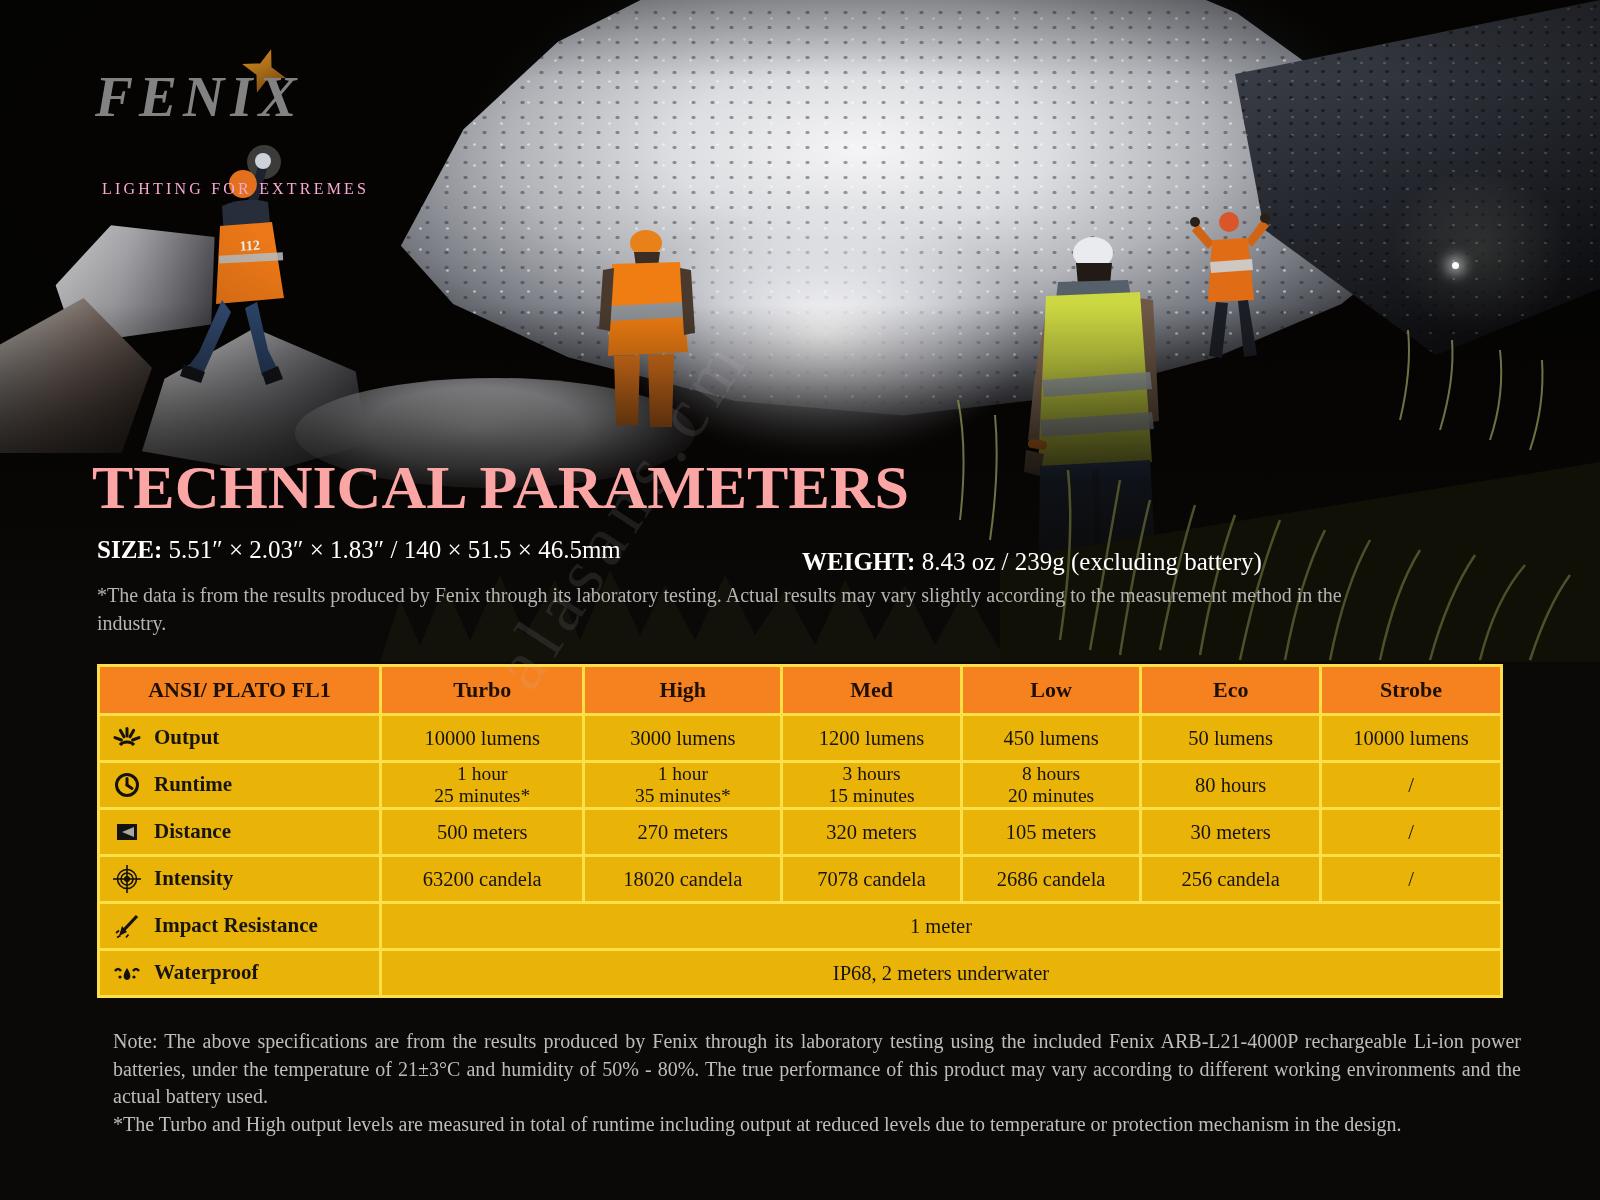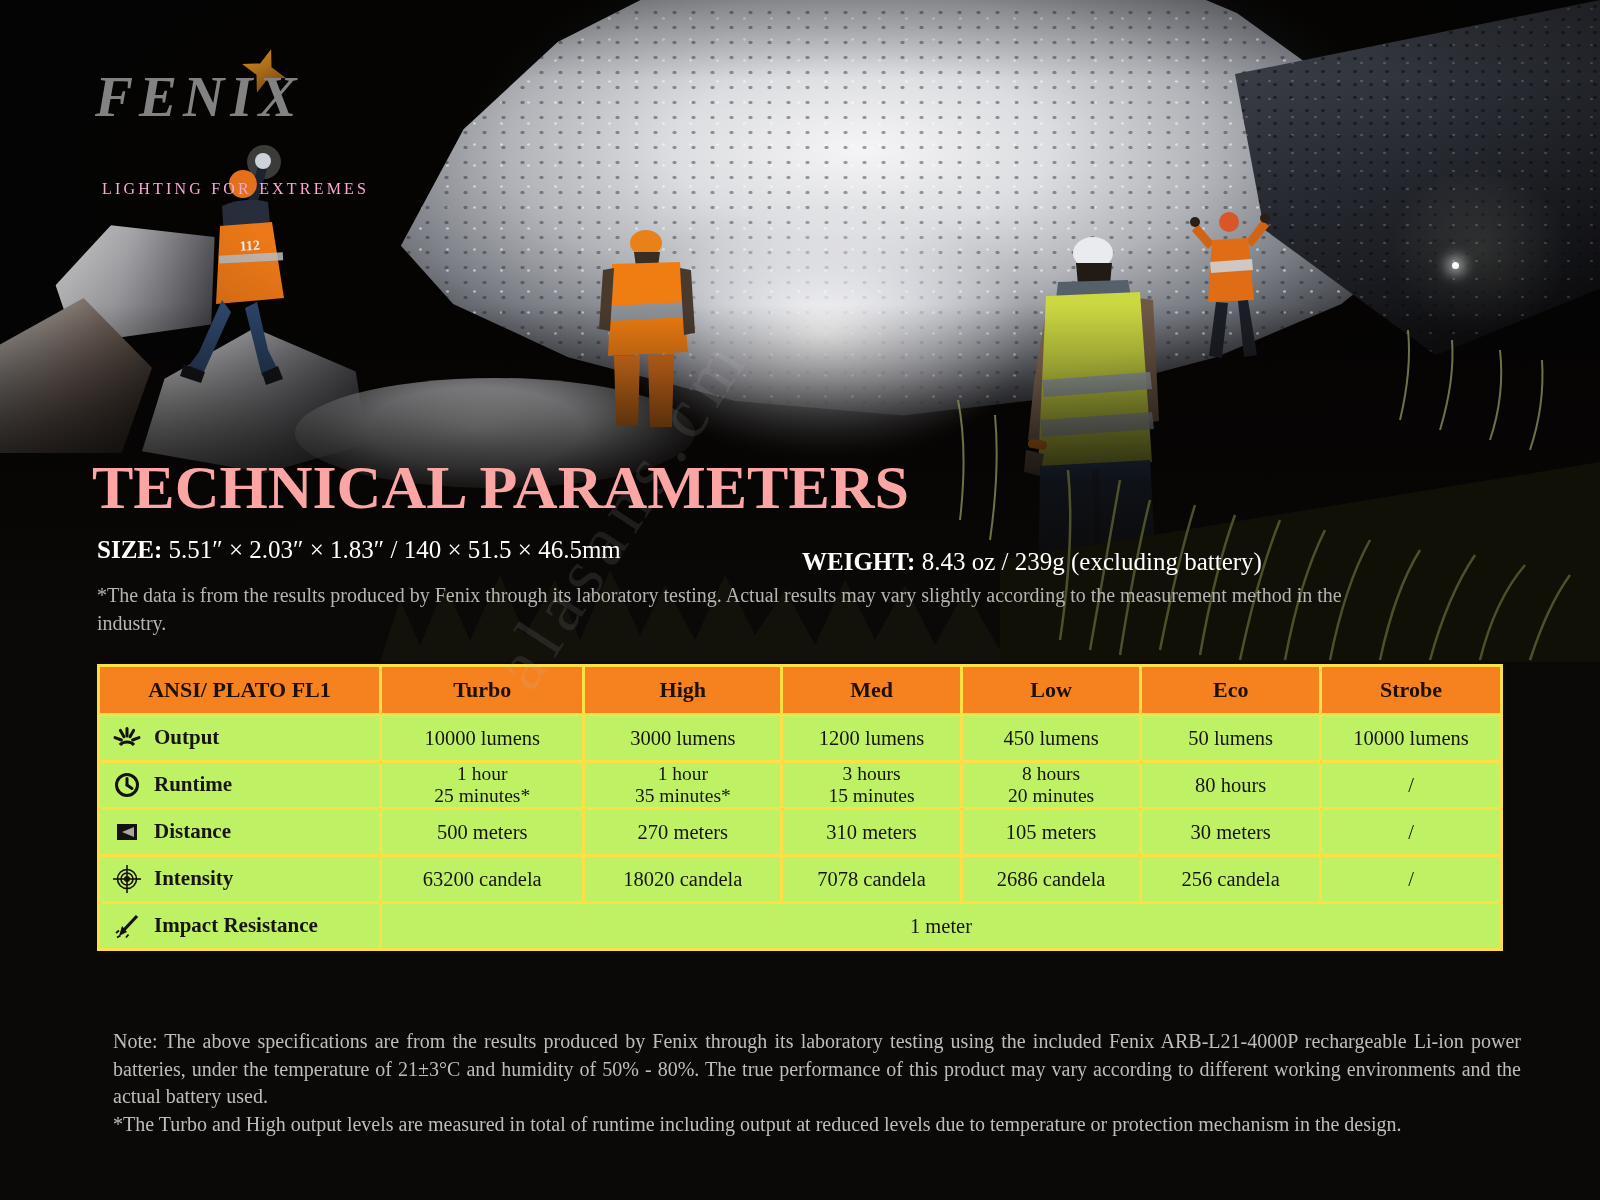--- a/index.html
+++ b/index.html
@@ -80,21 +80,21 @@
   .dims b { font-weight:bold; }
   .weight-part { position:absolute; left:705px; top:12px; }
 
   .disclaimer { position:absolute; left:97px; top:581px; width:1245px; margin:0;
     color:#b7b3b0; font-size:20px; line-height:1.4; z-index:4; }
 
   .spec-table { position:absolute; left:97px; top:664px; width:1406px;
     border-collapse:collapse; z-index:4; table-layout:fixed; }
   .spec-table th, .spec-table td { border:3px solid #fde047; padding:0; }
   .spec-table th { background:#f5811f; height:46px; font-size:22px; color:#1d1006; font-weight:bold; }
-  .spec-table td { background:#bef264; height:44px; text-align:center; font-size:20.5px;
+  .spec-table td { background:#eab308; height:44px; text-align:center; font-size:20.5px;
     color:#171412; white-space:pre-line; line-height:1.12; }
   .spec-table td.lab { text-align:left; }
   .labwrap { display:flex; align-items:center; gap:12px; padding-left:12px;
     font-weight:bold; font-size:21px; color:#171412; }
   .ic { display:inline-flex; width:30px; height:30px; align-items:center; justify-content:center; flex:0 0 30px; }
   .ic svg { width:28px; height:28px; }
 
   .notes { position:absolute; left:97px; top:1012px; width:1408px; margin:16px;
     color:#c0bcb8; font-size:20px; line-height:1.38; text-align:justify; z-index:4; }
   .notes p { margin:0; }
@@ -286,21 +286,21 @@
       </tr>
       <tr>
         <td class="lab"><span class="labwrap"><span class="ic">
           <svg viewBox="0 0 28 28">
                   <rect x="4" y="6" width="20" height="16" fill="#141210"></rect>
             <polygon points="21,9 9,14 21,19" fill="#a8a5a2"></polygon>
                 </svg></span>
           <span>Distance</span></span></td>
         <td>500 meters</td>
         <td>270 meters</td>
-        <td>310 meters</td>
+        <td>320 meters</td>
         <td>105 meters</td>
         <td>30 meters</td>
         <td>/</td>
       </tr>
       <tr>
         <td class="lab"><span class="labwrap"><span class="ic">
           <svg viewBox="0 0 28 28">
                   <g stroke="#141210" fill="none" stroke-width="1.6">
             <circle cx="14" cy="14" r="9.5"></circle>
                     <circle cx="14" cy="14" r="6"></circle>
@@ -324,20 +324,32 @@
             <polygon points="6,24 14,20 9,14" fill="#141210"></polygon>
             <g stroke="#141210" stroke-width="1.8">
                     <line x1="3" y1="21" x2="6" y2="18.5"></line>
                     <line x1="4" y1="25.5" x2="7.5" y2="23.5"></line>
                     <line x1="13" y1="25.5" x2="15.5" y2="22.5"></line>
                   </g>
                 </svg></span>
           <span>Impact Resistance</span></span></td>
         <td colspan="6">1 meter</td>
       </tr>
+      <tr>
+        <td class="lab"><span class="labwrap"><span class="ic">
+          <svg viewBox="0 0 28 28">
+                  <path d="M14,9 C10,15 9,20 14,21 C19,20 18,15 14,9 Z" fill="#141210"></path>
+            <path d="M2,12 Q5,8 8,12" fill="none" stroke="#141210" stroke-width="2.6"></path>
+            <path d="M20,12 Q23,8 26,12" fill="none" stroke="#141210" stroke-width="2.6"></path>
+            <circle cx="7" cy="18" r="1.6" fill="#141210"></circle>
+                  <circle cx="21" cy="18" r="1.6" fill="#141210"></circle>
+                </svg></span>
+          <span>Waterproof</span></span></td>
+        <td colspan="6">IP68, 2 meters underwater</td>
+      </tr>
     </tbody>
   </table>
 
   <div class="notes">
     <p>Note: The above specifications are from the results produced by Fenix through its laboratory testing using the included Fenix ARB-L21-4000P rechargeable Li-ion power batteries, under the temperature of 21±3°C and humidity of 50% - 80%. The true performance of this product may vary according to different working environments and the actual battery used.</p>
     <p>*The Turbo and High output levels are measured in total of runtime including output at reduced levels due to temperature or protection mechanism in the design.</p>
   </div>
 
   <div class="watermark">alasans.cm</div>
 </div>

